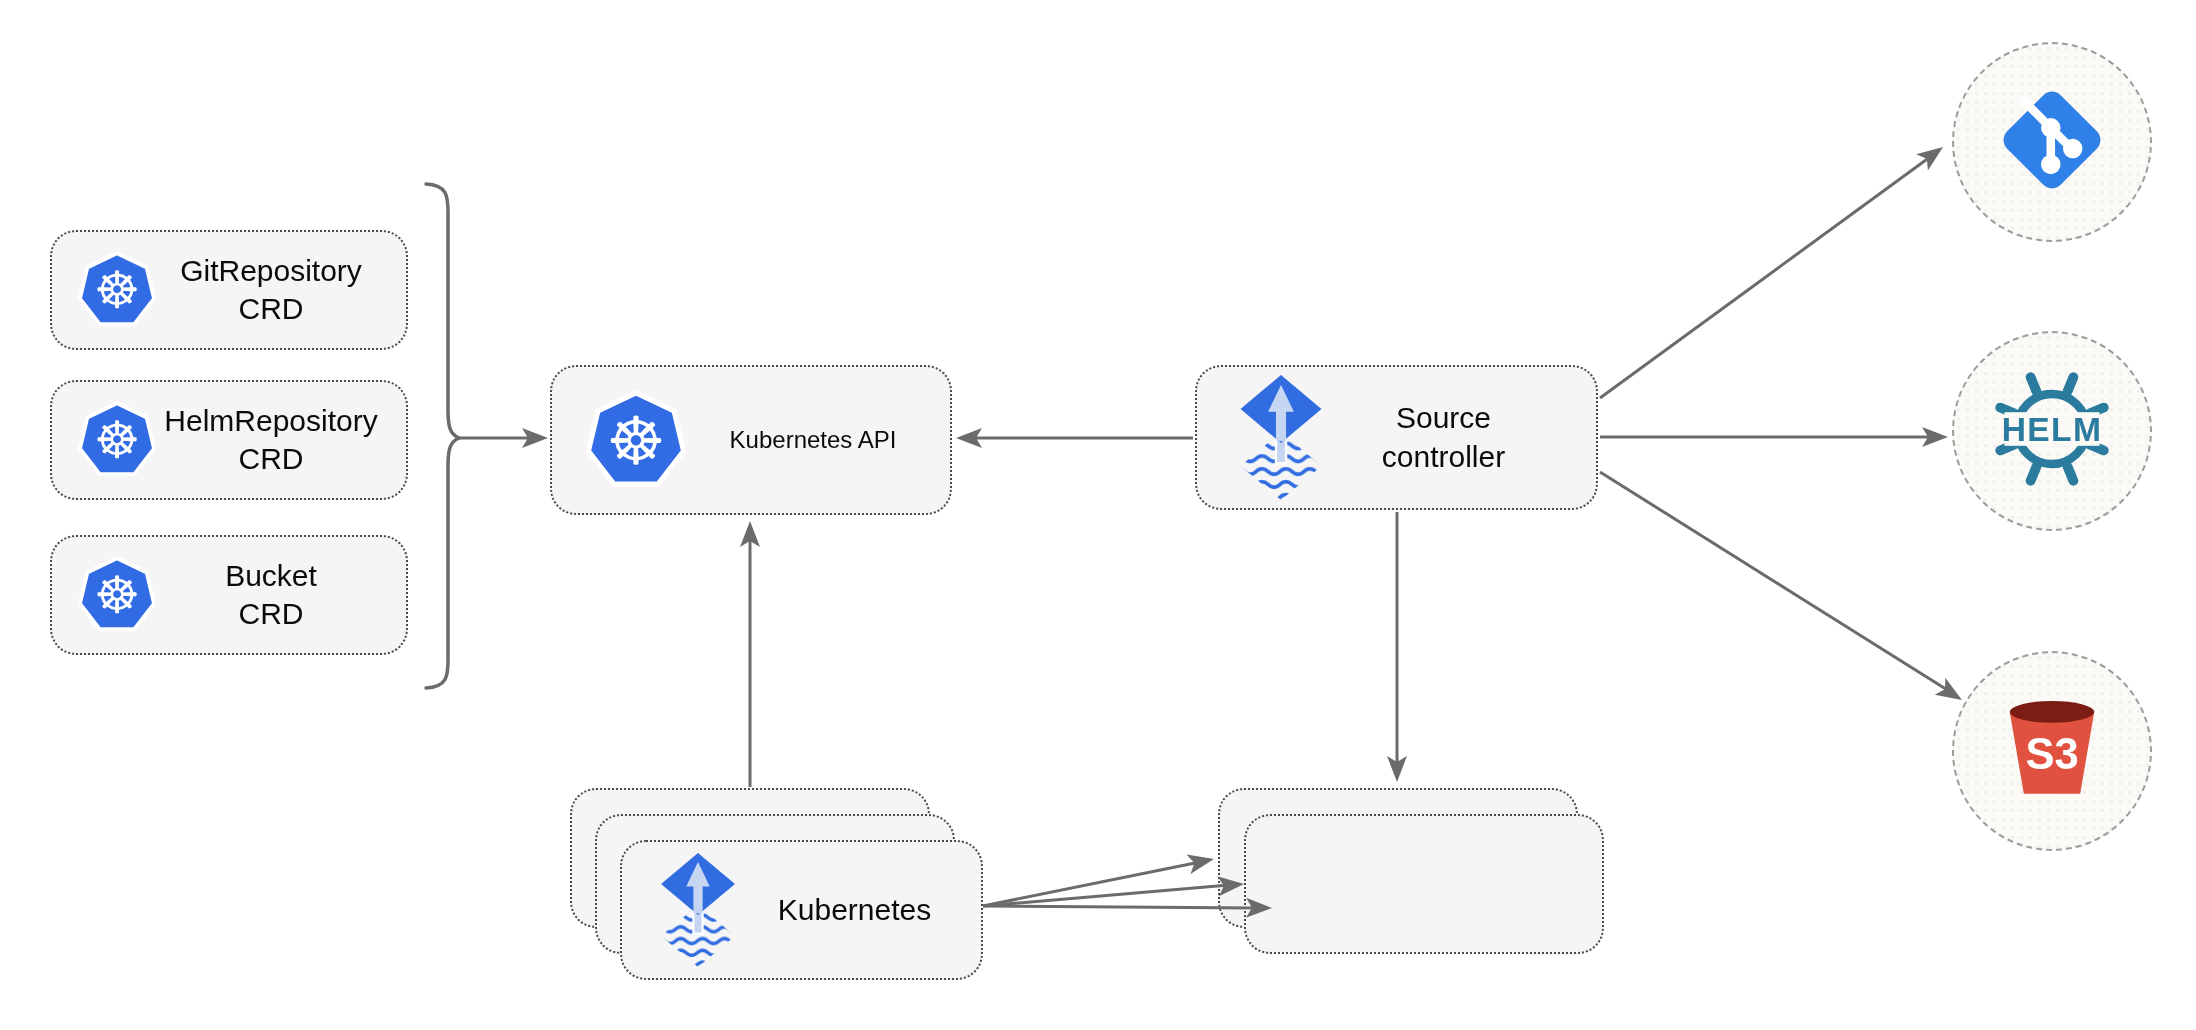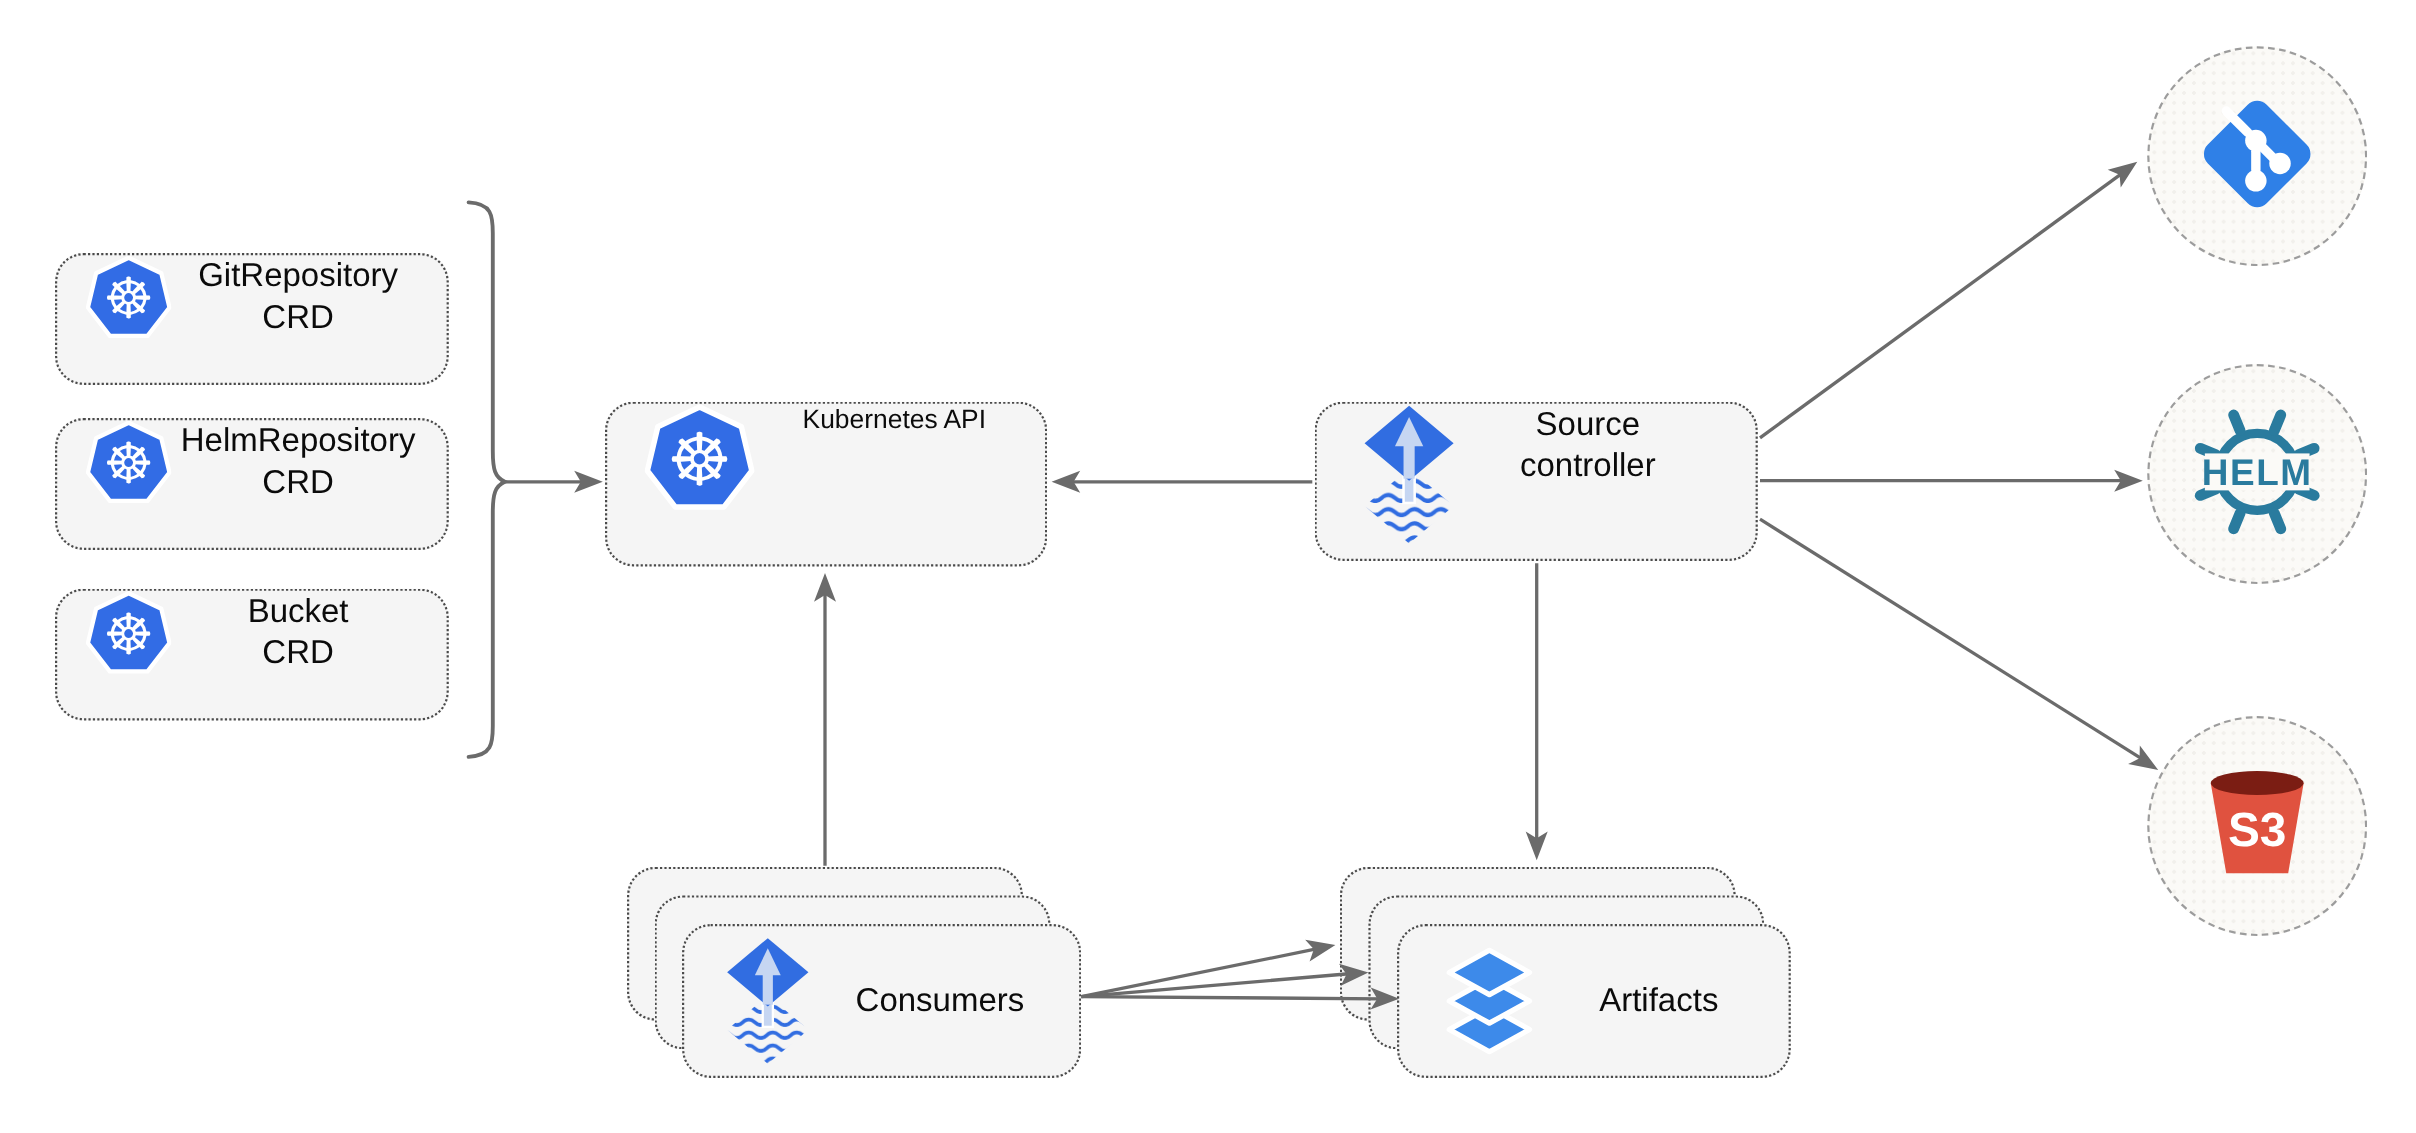--- a/index.html
+++ b/index.html
@@ -17,21 +17,21 @@
     --circle_border:#9c9c9c;
   }
   html,body{margin:0;padding:0;background:#ffffff;}
   .canvas{
     position:relative;width:2196px;height:1030px;background:#ffffff;overflow:hidden;
     font-family:"Liberation Sans", sans-serif;color:#111;
   }
   .box{
     position:absolute;background:var(--box_fill);
     border:2px dotted var(--border_dark);border-radius:26px;
-    box-sizing:border-box;display:flex;
+    box-sizing:border-box;display:flex;align-items:center;
   }
   .node-label{flex:1;text-align:center;font-size:30px;line-height:1.28;color:#0b0b0b;}
   .node-label .ln{display:block;}
   .crd-box{left:50px;width:358px;height:120px;padding:0 26px;gap:6px;}
   .crd-icon svg{width:78px;height:78px;display:block;}
   .k8s-api-box{left:550px;top:365px;width:402px;height:150px;padding:0 34px;gap:24px;}
   .k8s-api-box .big-icon svg{width:100px;height:100px;display:block;}
   .k8s-api-box .node-label{font-size:24px;}
   .src-box{left:1195px;top:365px;width:403px;height:145px;padding:0 38px;gap:2px;}
   .flux-icon svg{width:92px;height:129px;display:block;}
@@ -188,33 +188,25 @@
   </div>
 
   <div class="box stack-layer z1" style="left:570px;top:788px"></div>
   <div class="box stack-layer z2" style="left:595px;top:814px"></div>
   <div class="box stack-layer stack-front z3 consumers-front" style="left:620px;top:840px;width:363px">
     <span class="flux-icon">
         <svg>
           <use href="#icon-flux"></use>
         </svg>
       </span>
-    <span class="node-label">Consumers</span>
+    <span class="node-label">Kubernetes</span>
   </div>
 
   <div class="box stack-layer z1" style="left:1218px;top:788px"></div>
   <div class="box stack-layer z2" style="left:1244px;top:814px"></div>
-  <div class="box stack-layer stack-front z3" style="left:1270px;top:840px;width:358px">
-    <span class="layers-icon">
-        <svg>
-          <use href="#icon-layers"></use>
-        </svg>
-      </span>
-    <span class="node-label">Artifacts</span>
-  </div>
 
   <div class="ext-circle" style="left:1952px;top:42px">
     <span><svg width="122" height="122">
           <use href="#icon-git"></use>
         </svg></span>
   </div>
   <div class="ext-circle" style="left:1952px;top:331px">
     <span><svg width="140" height="140">
           <use href="#icon-helm"></use>
         </svg></span>

